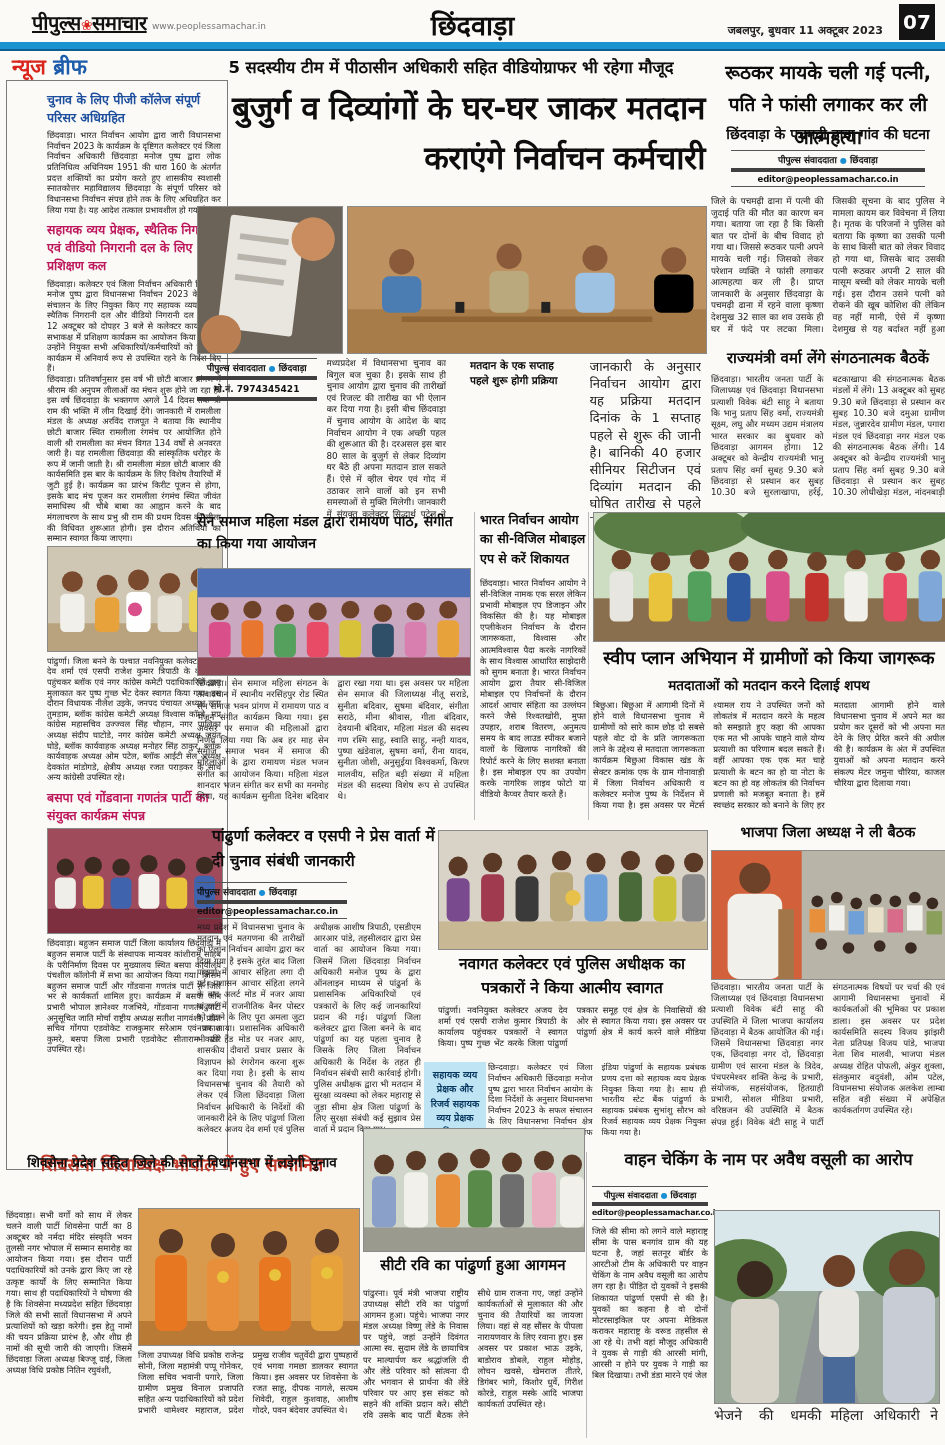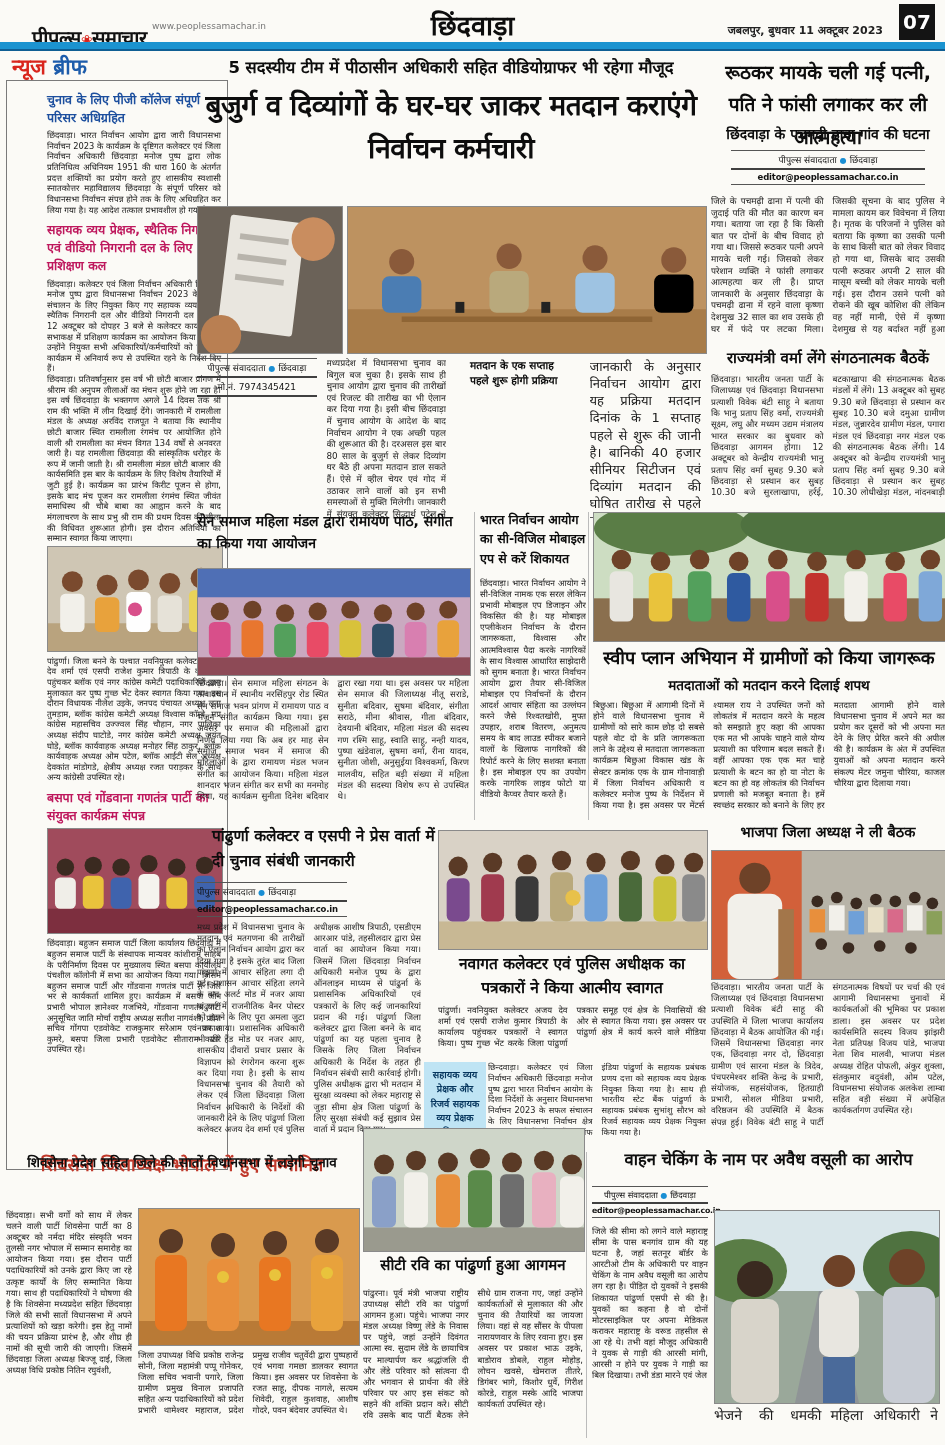--- a/index.html
+++ b/index.html
@@ -17,22 +17,22 @@
   .bluebar{background:#1b93d0;border-bottom:2px solid #0f5e93;}
   
   .photo{position:absolute;border:1px solid #8a8a8a;overflow:hidden;background:#ddd;}
   .photo svg{display:block;width:100%;height:100%;}
   .hl{font-weight:bold;color:#0d0d0d;line-height:1.45;}
   .center{text-align:center;}
   .body-txt{font-size:8.6px;line-height:1.32;text-align:justify;color:#1c1c1c;overflow:hidden;}
   .cols2{column-count:2;column-gap:9px;}
   .cols3{column-count:3;column-gap:9px;}
   .cols4{column-count:4;column-gap:10px;column-fill:auto;}
-  .byline-line{font-size:9px;font-weight:normal;color:#111;text-align:center;
-               border-bottom:2px solid #404040;padding:2px 0;}
+  .byline-line{font-size:9px;font-weight:bold;color:#111;text-align:center;
+               border-bottom:4px solid #404040;padding:2px 0;}
   .byline-email{font-size:8.5px;font-weight:bold;color:#111;text-align:center;
                border-bottom:1px solid #555;padding:2px 0;letter-spacing:-0.2px;}
   .dot{color:#1a8fd4;font-size:8px;}
   .inline-subhead{font-size:10.5px;font-weight:bold;line-height:1.4;margin:3px 14px;
                   text-align:left;color:#0d0d0d;}
   
   .brief-head{font-size:21px;font-weight:bold;}
   .brief-head .red{color:#d9251c;}
   .brief-head .blue{color:#1d5cab;}
   .brief-box{border:1.5px solid #7a7a7a;background:#fbfaf6;padding:4px 6px;overflow:hidden;}
@@ -42,21 +42,21 @@
   .brief-photo{position:relative;width:100%;height:104px;border:1px solid #8a8a8a;
                overflow:hidden;margin:2px 0 4px;}
   .brief-photo svg{display:block;width:100%;height:100%;}
   .vrule{position:absolute;width:1px;background:#bbb;}
   .vyay-box{background:#bfe4f4;color:#06365e;font-weight:bold;font-size:9.5px;
             line-height:1.5;text-align:center;padding:6px 3px;overflow:hidden;}
 </style>
 </head>
 <body>
 
-<div class="abs logo" style="left:32px;top:24px;text-decoration:underline;">
+<div class="abs logo" style="left:32px;top:9px;text-decoration:underline;">
   <span>पीपुल्स</span><span class="mark">❀</span><span>समाचार</span>
 </div>
 <div class="abs site" style="left:152px;top:21px;">www.peoplessamachar.in</div>
 <div class="abs edition" style="left:0;right:0;top:6px;">छिंदवाड़ा</div>
 <div class="abs dateline" style="right:62px;top:22px;">जबलपुर, बुधवार 11 अक्टूबर 2023</div>
 <div class="abs pagebox" style="right:10px;top:4px;">07</div>
 <div class="abs bluebar" style="left:0;right:0;top:42px;height:7px;"></div>
 
 <div class="abs brief-head" style="left:12px;top:52px;">
   <span class="red">न्यूज</span>
@@ -112,21 +112,21 @@
           <rect x="68" y="28" width="12" height="18" rx="3" fill="#e9c33c"></rect>
         <circle cx="90" cy="21" r="5" fill="#3a2a20"></circle>
           <rect x="84" y="27" width="12" height="19" rx="3" fill="#3f63ad"></rect>
       </svg>
     </div>
     <div class="brief-body">छिंदवाड़ा। बहुजन समाज पार्टी जिला कार्यालय छिंदवाड़ा में बहुजन समाज पार्टी के संस्थापक मान्यवर कांशीराम साहब के परीनिर्माण दिवस पर मुख्यालय स्थित बसपा कार्यालय पंचशील कॉलोनी में सभा का आयोजन किया गया। जिसमें बहुजन समाज पार्टी और गोंडवाना गणतंत्र पार्टी से जिले भर से कार्यकर्ता शामिल हुए। कार्यक्रम में बसपा जोन प्रभारी भोपाल ज्ञानेश्वर गजभिये, गोंडवाना गणतंत्र पार्टी अनुसूचित जाति मोर्चा राष्ट्रीय अध्यक्ष सतीश नागवंशी, प्रदेश सचिव गोंगपा एडवोकेट राजकुमार सरेआम एवं प्रकाश कुमरे, बसपा जिला प्रभारी एडवोकेट सीताराम कटारे उपस्थित रहे।</div>
   </div>
 </div>
 
 <div class="abs hl center" style="left:197px;top:56px;width:508px;font-size:16.5px;">5 सदस्यीय टीम में पीठासीन अधिकारी सहित वीडियोग्राफर भी रहेगा मौजूद</div>
-<div class="abs hl center" style="left:197px;top:84px;width:508px;font-size:28px;line-height:1.55;letter-spacing:-0.5px;">बुजुर्ग व दिव्यांगों के घर-घर जाकर मतदान कराएंगे निर्वाचन कर्मचारी</div>
+<div class="abs hl center" style="left:197px;top:84px;width:508px;font-size:32px;line-height:1.55;letter-spacing:-0.5px;text-align:right;">बुजुर्ग व दिव्यांगों के घर-घर जाकर मतदान कराएंगे निर्वाचन कर्मचारी</div>
 
 <div class="photo" style="left:197px;top:206px;width:144px;height:146px;">
   <svg viewBox="0 0 100 100" preserveAspectRatio="none">
     <rect width="100" height="100" fill="#6b6258"></rect>
     <rect x="18" y="8" width="52" height="78" rx="2" fill="#e9e6df" transform="rotate(7 44 47)"></rect>
     <rect x="26" y="20" width="34" height="4" fill="#b8b4ac" transform="rotate(7 44 47)"></rect>
     <rect x="26" y="34" width="34" height="4" fill="#b8b4ac" transform="rotate(7 44 47)"></rect>
     <rect x="26" y="48" width="34" height="4" fill="#b8b4ac" transform="rotate(7 44 47)"></rect>
     <circle cx="80" cy="22" r="15" fill="#c98d5f"></circle>
       <circle cx="16" cy="88" r="14" fill="#b97f52"></circle>

